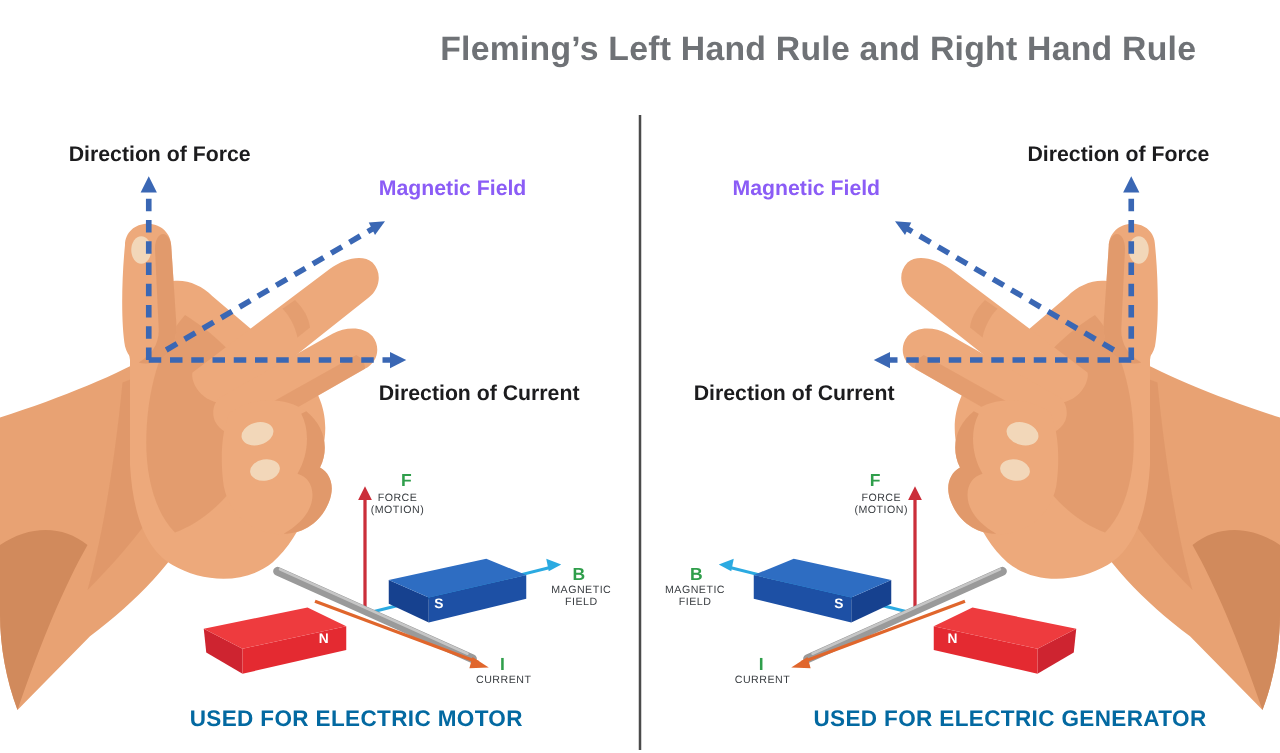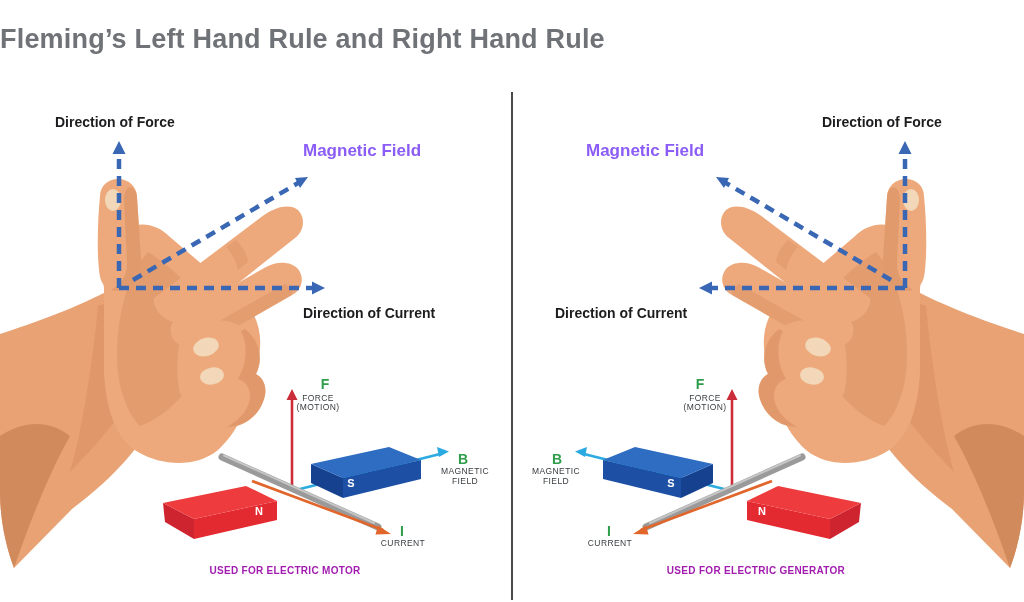--- a/index.html
+++ b/index.html
@@ -1,28 +1,28 @@
 <!DOCTYPE html>
 <html><head>
 <meta charset="utf-8">
 <style>
   html,body{margin:0;padding:0;background:#fff;}
   body{width:1024px;height:602px;position:relative;overflow:hidden;
        font-family:"Liberation Sans","DejaVu Sans",sans-serif;}
   .stage{position:absolute;inset:0;width:1024px;height:602px;}
   svg.canvas{position:absolute;left:0;top:0;}
   .lbl{position:absolute;white-space:nowrap;}
-  .title{left:0;top:24px;width:957px;text-align:left;
+  .title{left:0;top:24px;width:957px;text-align:right;
          font-size:27px;font-weight:bold;color:#6f7276;letter-spacing:.2px;}
-  .dir{font-size:14px;font-weight:600;color:#1c1c1e;}
+  .dir{font-size:17px;font-weight:600;color:#1c1c1e;}
   .dir-red{font-size:17px;font-weight:700;color:#8b5cf6;}
   .axis-letter{font-size:14px;font-weight:700;color:#2f9e4b;transform:translateX(-50%);}
   .axis-small{font-size:8.5px;font-weight:400;color:#383c40;letter-spacing:.4px;transform:translateX(-50%);}
   .pole{font-size:11px;font-weight:700;color:#ffffff;transform:translateX(-50%);}
-  .caption{font-size:10px;font-weight:700;color:#a21caf;letter-spacing:.3px;transform:translateX(-50%);}
+  .caption{font-size:18px;font-weight:700;color:#0369a1;letter-spacing:.3px;transform:translateX(-50%);}
 </style>
 </head>
 <body>
 
 <div class="stage">
 
   <svg class="canvas" width="1024" height="602" viewBox="0 0 1024 602">
     <defs>
 
       <g id="hand-shape">
@@ -150,15 +150,15 @@
   <div class="lbl axis-letter" style="left:700px;top:376px;">F</div>
   <div class="lbl axis-small" style="left:705px;top:393px;">FORCE</div>
   <div class="lbl axis-small" style="left:705px;top:402px;">(MOTION)</div>
   <div class="lbl axis-letter" style="left:557px;top:451px;">B</div>
   <div class="lbl axis-small" style="left:556px;top:466px;">MAGNETIC</div>
   <div class="lbl axis-small" style="left:556px;top:476px;">FIELD</div>
   <div class="lbl axis-letter" style="left:609px;top:523px;">I</div>
   <div class="lbl axis-small" style="left:610px;top:538px;">CURRENT</div>
   <div class="lbl pole" style="left:762px;top:505px;">N</div>
   <div class="lbl pole" style="left:671px;top:477px;">S</div>
-  <div class="lbl caption" style="left:756px;top:565px;">USED FOR ELECTRIC GENERATOR</div>
+  <div class="lbl caption" style="left:808px;top:565px;">USED FOR ELECTRIC GENERATOR</div>
 
 </div>
 
 </body></html>

